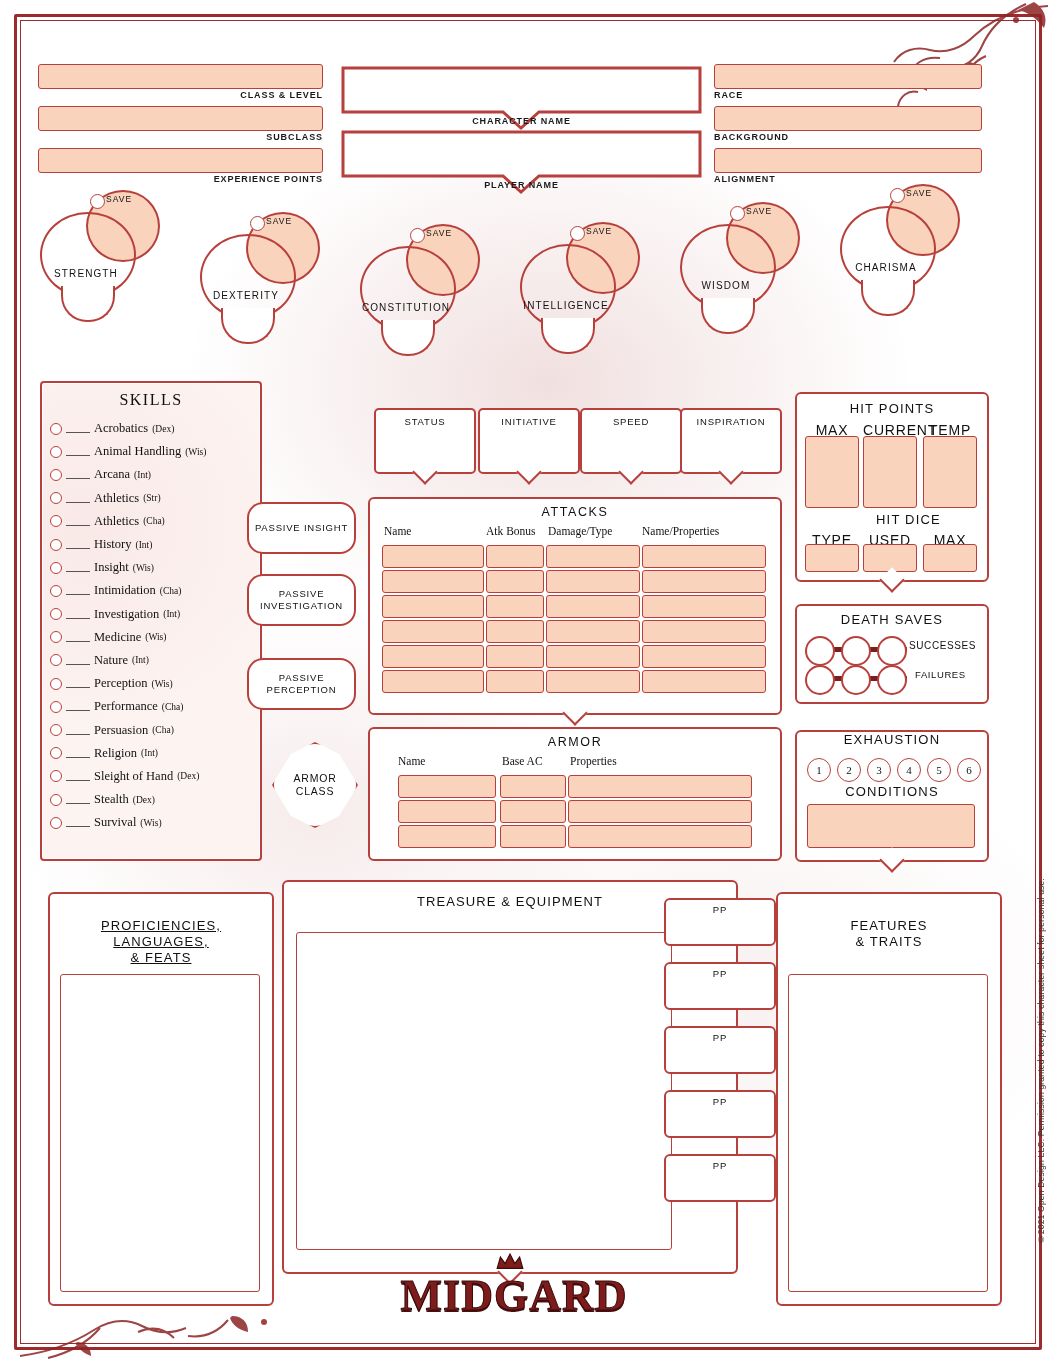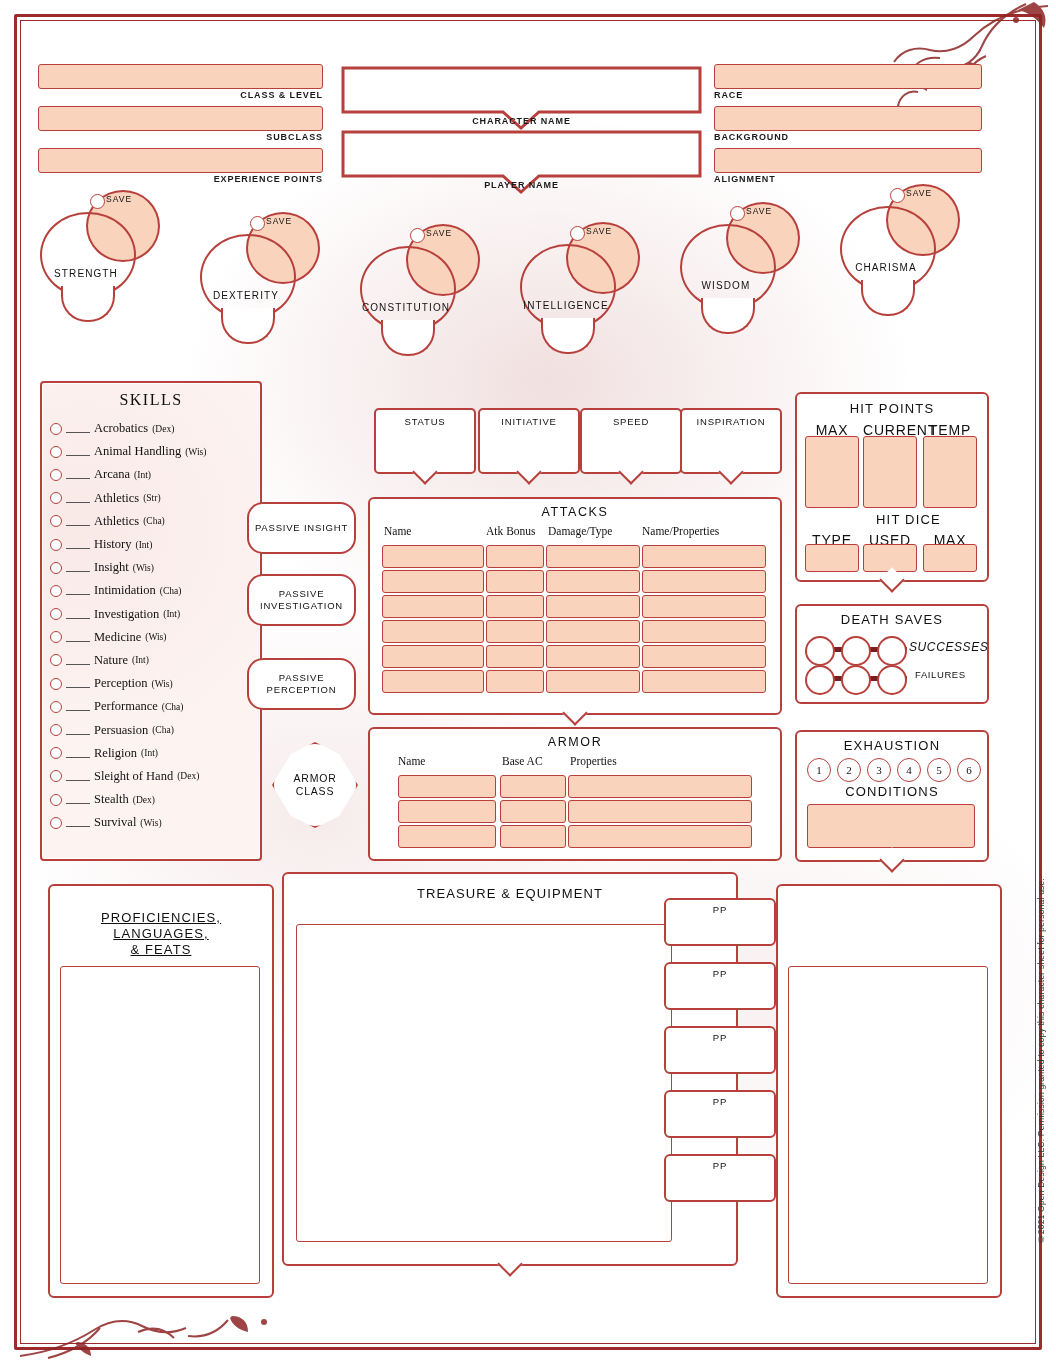--- a/index.html
+++ b/index.html
@@ -164,21 +164,21 @@
   }
   .dsave-bar{position:absolute;height:5px;background:#7a1f1f;}
   .exh-num{
     width:22px;height:22px;border:1.6px solid #b8403c;border-radius:50%;background:#fff;
     display:flex;align-items:center;justify-content:center;font-size:11px;color:#111;
     font-family:"Liberation Serif",serif;position:absolute;
   }
 
   
   .bpanel{
-    position:absolute;border:2.5px solid #b8403c;border-radius:6px;background:#fff;
+    position:absolute;border:2.5px solid #b8403c;border-radius:6px;background:#fff;margin-top:8px;
   }
   .btitle{
     font-family:"Liberation Sans",sans-serif;font-size:13px;letter-spacing:1.1px;
     text-transform:uppercase;text-align:center;color:#111;line-height:16px;
   }
   .coin-box{
     position:absolute;width:108px;height:44px;border:2.5px solid #b8403c;border-radius:6px;background:#fff;
   }
   .coin-lbl{
     position:absolute;left:0;top:4px;width:108px;text-align:center;
@@ -568,31 +568,31 @@
     <div class="fld" style="position:absolute;left:126px;top:150px;width:54px;height:28px;"></div>
     <div class="notch"></div>
   </div>
 
   <div class="rpanel" style="left:795px;top:604px;width:190px;height:96px;">
     <div class="rtitle" style="padding-top:6px;">DEATH SAVES</div>
     <div class="dsave-bar" style="left:20px;top:41px;width:90px;"></div>
     <div class="dsave-circle" style="left:8px;top:30px;"></div>
     <div class="dsave-circle" style="left:44px;top:30px;"></div>
     <div class="dsave-circle" style="left:80px;top:30px;"></div>
-    <div style="position:absolute;left:112px;top:34px;font-family:'Liberation Sans',sans-serif;font-size:12px;letter-spacing:.6px;color:#111;font-style:italic;">SUCCESSES</div>
+    <div style="position:absolute;left:112px;top:34px;font-family:'Liberation Sans',sans-serif;font-size:10px;letter-spacing:.6px;color:#111;">SUCCESSES</div>
 
     <div class="dsave-bar" style="left:20px;top:70px;width:90px;"></div>
     <div class="dsave-circle" style="left:8px;top:59px;"></div>
     <div class="dsave-circle" style="left:44px;top:59px;"></div>
     <div class="dsave-circle" style="left:80px;top:59px;"></div>
     <div style="position:absolute;left:118px;top:63px;font-family:'Liberation Sans',sans-serif;font-size:9.5px;letter-spacing:.6px;color:#111;">FAILURES</div>
   </div>
 
   <div class="rpanel" style="left:795px;top:730px;width:190px;height:128px;">
-    <div class="rtitle" style="padding-top:6px;">EXHAUSTION</div>
+    <div class="rtitle" style="">EXHAUSTION</div>
     <div class="exh-num" style="left:10px;top:26px;">1</div>
     <div class="exh-num" style="left:40px;top:26px;">2</div>
     <div class="exh-num" style="left:70px;top:26px;">3</div>
     <div class="exh-num" style="left:100px;top:26px;">4</div>
     <div class="exh-num" style="left:130px;top:26px;">5</div>
     <div class="exh-num" style="left:160px;top:26px;">6</div>
     <div class="rtitle" style="position:absolute;left:0;top:52px;width:190px;">CONDITIONS</div>
     <div class="fld" style="position:absolute;left:10px;top:72px;width:168px;height:44px;"></div>
     <div class="notch"></div>
   </div>
@@ -620,19 +620,27 @@
     <div class="coin-lbl">PP</div>
   </div>
   <div class="coin-box" style="left:664px;top:1090px;">
     <div class="coin-lbl">PP</div>
   </div>
   <div class="coin-box" style="left:664px;top:1154px;">
     <div class="coin-lbl">PP</div>
   </div>
 
   <div class="bpanel" style="left:776px;top:884px;width:222px;height:410px;">
+    <div class="btitle" style="padding-top:24px;white-space:pre-line;">FEATURES
+&amp; TRAITS</div>
     <div class="fld-white" style="position:absolute;left:10px;top:80px;width:200px;height:318px;"></div>
   </div>
 
+  <div id="logo">
+    <svg class="crown" viewBox="0 0 40 24" width="40" height="24" style="position:absolute;left:50%;margin-left:-20px;top:-6px;">
+      <path d="M4 20 L8 6 L14 14 L20 2 L26 14 L32 6 L36 20 Z" fill="#7e1b1b" stroke="#3a0b0b" stroke-width="1.5"></path>
+    </svg>
+    <div class="word" style="margin-top:12px;">MIDGARD</div>
+  </div>
 
   <div id="copyright">©2021 Open Design LLC. Permission granted to copy this character sheet for personal use.</div>
 
 </div>
 
 </body></html>

